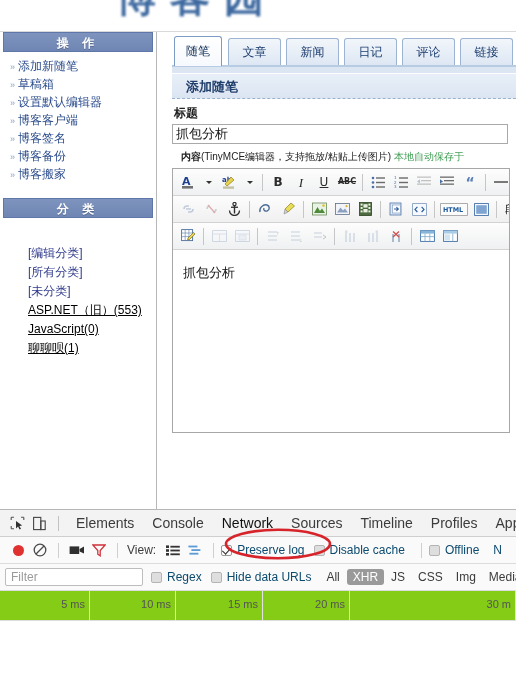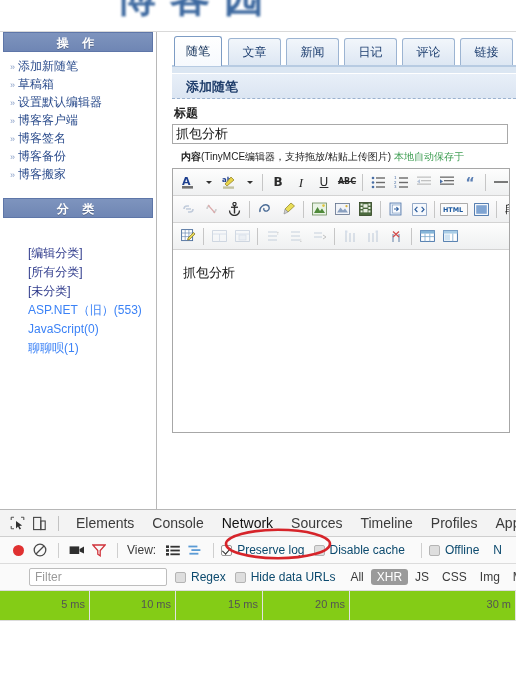--- a/index.html
+++ b/index.html
@@ -51,21 +51,21 @@
     font-size:12px; color:#2b4c8c; line-height:17px;
     white-space:nowrap; cursor:pointer;
   }
   .op-item .arrow{ color:#8aa0c8; font-size:9px; margin-right:3px; }
 
   .cat-body{ padding:8px 0 0 28px;margin-top:18px; }
   .cat-item{
     font-size:12px; color:#2f3b8c; line-height:19px;
     white-space:nowrap; cursor:pointer;
   }
-  .cat-item.plain{ color:#3b82f6; font-family:"Liberation Sans",sans-serif; }
+  .cat-item.plain{ color:#000000; font-family:"Liberation Sans",sans-serif;text-decoration:underline; }
 
   
   .content-col{
     position:absolute; left:158px; top:32px; width:358px; height:477px;
     background:#ffffff; overflow:hidden;
   }
 
   
   .tabbar{
     position:absolute; left:14px; top:0; width:358px; height:34px;
@@ -196,21 +196,20 @@
 
   .dt-filterbar{
     height:27px; display:flex; align-items:center;
     border-bottom:1px solid #dcdcdc; background:#fafafa;
     padding-left:5px; overflow:hidden;
   }
   .filter-input{
     width:138px; height:18px; border:1px solid #bdbdbd; background:#fff;
     font-size:12px; color:#333; padding:0 5px; flex:0 0 auto; border-radius:2px;
     font-family:"Liberation Sans", sans-serif;
-    margin-left:24px;
   }
   .filter-input::placeholder{ color:#9a9a9a; }
   .ftype{
     font-size:12px; color:#3b3b3b; padding:1px 6px; margin-right:1px;
     cursor:pointer; border-radius:3px; white-space:nowrap; flex:0 0 auto;
   }
   .ftype.sel{ background:#9a9a9a; color:#fff; }
 
   .dt-ruler{
     height:30px; position:relative; border-bottom:1px solid #dcdcdc;

